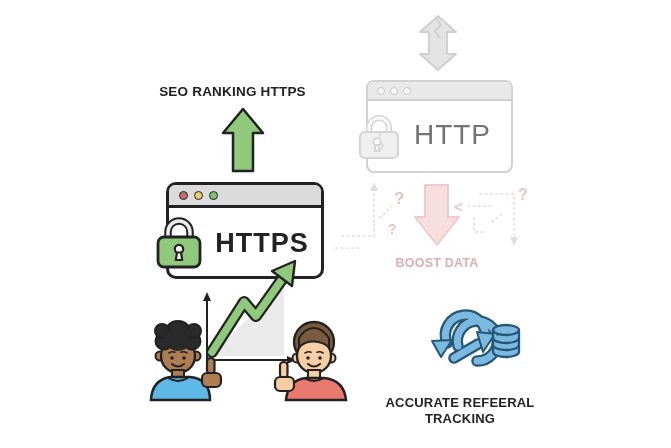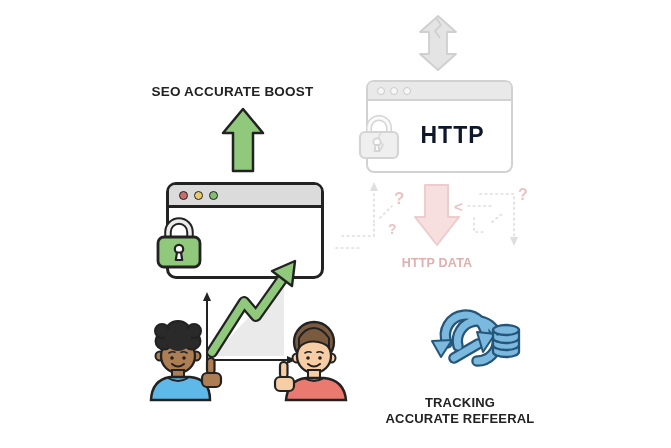--- a/index.html
+++ b/index.html
@@ -19,50 +19,51 @@
   .dot-r{background:#c96c6c;} .dot-y{background:#e7cb6e;} .dot-g{background:#84be70;}
   #https-title{height:71px;display:flex;align-items:center;justify-content:center;padding-left:34px;
                font-size:27px;font-weight:800;color:#222;letter-spacing:1px;}
 
   
   #http-win{left:366px;top:80px;width:147px;height:93px;border:2.5px solid #d2d2d2;border-radius:8px;z-index:2;}
   #http-bar{height:17px;background:#e9e9e9;border-bottom:2.5px solid #d2d2d2;border-radius:5px 5px 0 0;
             display:flex;align-items:center;gap:5px;padding-left:9px;}
   .dot-f{width:8px;height:8px;border-radius:50%;border:1.6px solid #c9c9c9;background:#f7f7f7;box-sizing:border-box;}
   #http-title{height:68px;display:flex;align-items:center;justify-content:center;padding-left:26px;
-              font-size:23px;font-weight:700;color:#0f172a;letter-spacing:1px;}
+              font-size:28px;font-weight:400;color:#737373;letter-spacing:1px;}
 
   svg{display:block;overflow:visible;}
   .qm{font-family:"Liberation Sans",sans-serif;font-weight:800;fill:#eac3c3;}
 </style>
 </head>
 <body>
 
 <div id="canvas">
 
-  <div class="abs lbl lbl-dark" style="left:140px;top:84px;width:185px;font-size:13.5px;">SEO ACCURATE BOOST</div>
+  <div class="abs lbl lbl-dark" style="left:140px;top:84px;width:185px;font-size:13.5px;">SEO RANKING HTTPS</div>
 
   <svg class="abs" style="left:221px;top:107px;z-index:1;" width="44" height="66" viewBox="0 0 44 66">
     <polygon points="22,2 42,26 32,26 32,64 12,64 12,26 2,26" fill="#90c97c" stroke="#222" stroke-width="2.5" stroke-linejoin="round"></polygon>
   </svg>
 
   <svg class="abs" style="left:200px;top:270px;z-index:1;" width="100" height="96" viewBox="0 0 100 96">
     <polygon points="12,86 84,10 84,86" fill="#eaeaea"></polygon>
     <line x1="7" y1="30" x2="7" y2="91" stroke="#222" stroke-width="2"></line>
     <polygon points="7,22 3,31 11,31" fill="#222"></polygon>
     <line x1="7" y1="90" x2="88" y2="90" stroke="#222" stroke-width="2"></line>
     <polygon points="96,90 87,86 87,94" fill="#222"></polygon>
   </svg>
 
   <div class="abs win" id="https-win">
     <div id="https-bar">
       <div class="dot dot-r"></div>
       <div class="dot dot-y"></div>
       <div class="dot dot-g"></div>
     </div>
+    <div id="https-title">HTTPS</div>
   </div>
 
   <svg class="abs" style="left:155px;top:209px;z-index:5;" width="48" height="62" viewBox="0 0 48 62">
     <path d="M13,30 v-7 a11,11 0 0 1 22,0 v7" fill="none" stroke="#222" stroke-width="7.5"></path>
     <path d="M13,30 v-7 a11,11 0 0 1 22,0 v7" fill="none" stroke="#ececec" stroke-width="3.5"></path>
     <rect x="3" y="28" width="42" height="30" rx="6" fill="#90c97c" stroke="#222" stroke-width="2.8"></rect>
     <circle cx="24" cy="40" r="4.2" fill="#fdfdfd" stroke="#222" stroke-width="2.2"></circle>
     <path d="M22,43.5 L20.8,51 L27.2,51 L26,43.5 Z" fill="#fdfdfd" stroke="#222" stroke-width="2.2" stroke-linejoin="round"></path>
   </svg>
 
@@ -162,21 +163,21 @@
     <polygon points="62,66 58,57 66,57" fill="#dedede"></polygon>
     <text x="66" y="20" font-size="16" class="qm">?</text>
     <text x="2" y="32" font-size="15" class="qm">&lt;</text>
   </svg>
 
   <svg class="abs" style="left:413px;top:183px;" width="48" height="64" viewBox="0 0 48 64">
     <polygon points="12,2 35,2 35,34 46,34 24,62 2,34 12,34" fill="#f7dfdf" stroke="#edcccc" stroke-width="2" stroke-linejoin="round"></polygon>
   </svg>
 
   <div class="abs lbl lbl-pink" style="left:362px;top:256px;width:150px;font-size:12.5px;">
-    <div>HTTP DATA</div>
+    <div>BOOST DATA</div>
   </div>
 
   <svg class="abs" style="left:418px;top:306px;" width="112" height="86" viewBox="0 0 112 86">
     <g>
       <path d="M29,37 A 20,20 0 1 1 67,33" fill="none" stroke="#25567a" stroke-width="11.5" stroke-linecap="round"></path>
       <path d="M59,55 A 20,20 0 1 0 40,40" fill="none" stroke="#25567a" stroke-width="11.5" stroke-linecap="round"></path>
       <line x1="60" y1="38" x2="36" y2="52" stroke="#25567a" stroke-width="11.5" stroke-linecap="round"></line>
       <path d="M29,37 A 20,20 0 1 1 67,33" fill="none" stroke="#7cb9df" stroke-width="7" stroke-linecap="round"></path>
       <path d="M59,55 A 20,20 0 1 0 40,40" fill="none" stroke="#7cb9df" stroke-width="7" stroke-linecap="round"></path>
       <line x1="60" y1="38" x2="36" y2="52" stroke="#7cb9df" stroke-width="7" stroke-linecap="round"></line>
@@ -187,17 +188,17 @@
       <path d="M75,24 L75,46 A 13,5 0 0 0 101,46 L101,24" fill="#7cb9df" stroke="#25567a" stroke-width="2.3"></path>
       <path d="M75,32 A 13,5 0 0 0 101,32" fill="none" stroke="#25567a" stroke-width="2.3"></path>
       <path d="M75,39 A 13,5 0 0 0 101,39" fill="none" stroke="#25567a" stroke-width="2.3"></path>
       <ellipse cx="88" cy="24" rx="13" ry="5" fill="#7cb9df" stroke="#25567a" stroke-width="2.3"></ellipse>
       <circle cx="79.5" cy="28.5" r="1.2" fill="#25567a"></circle>
       <circle cx="79.5" cy="35.5" r="1.2" fill="#25567a"></circle>
     </g>
   </svg>
 
   <div class="abs lbl lbl-dark" style="left:385px;top:395px;width:150px;font-size:13px;">
+    <div>ACCURATE REFEERAL</div>
     <div>TRACKING</div>
-    <div>ACCURATE REFEERAL</div>
   </div>
 
 </div>
 
 </body></html>

